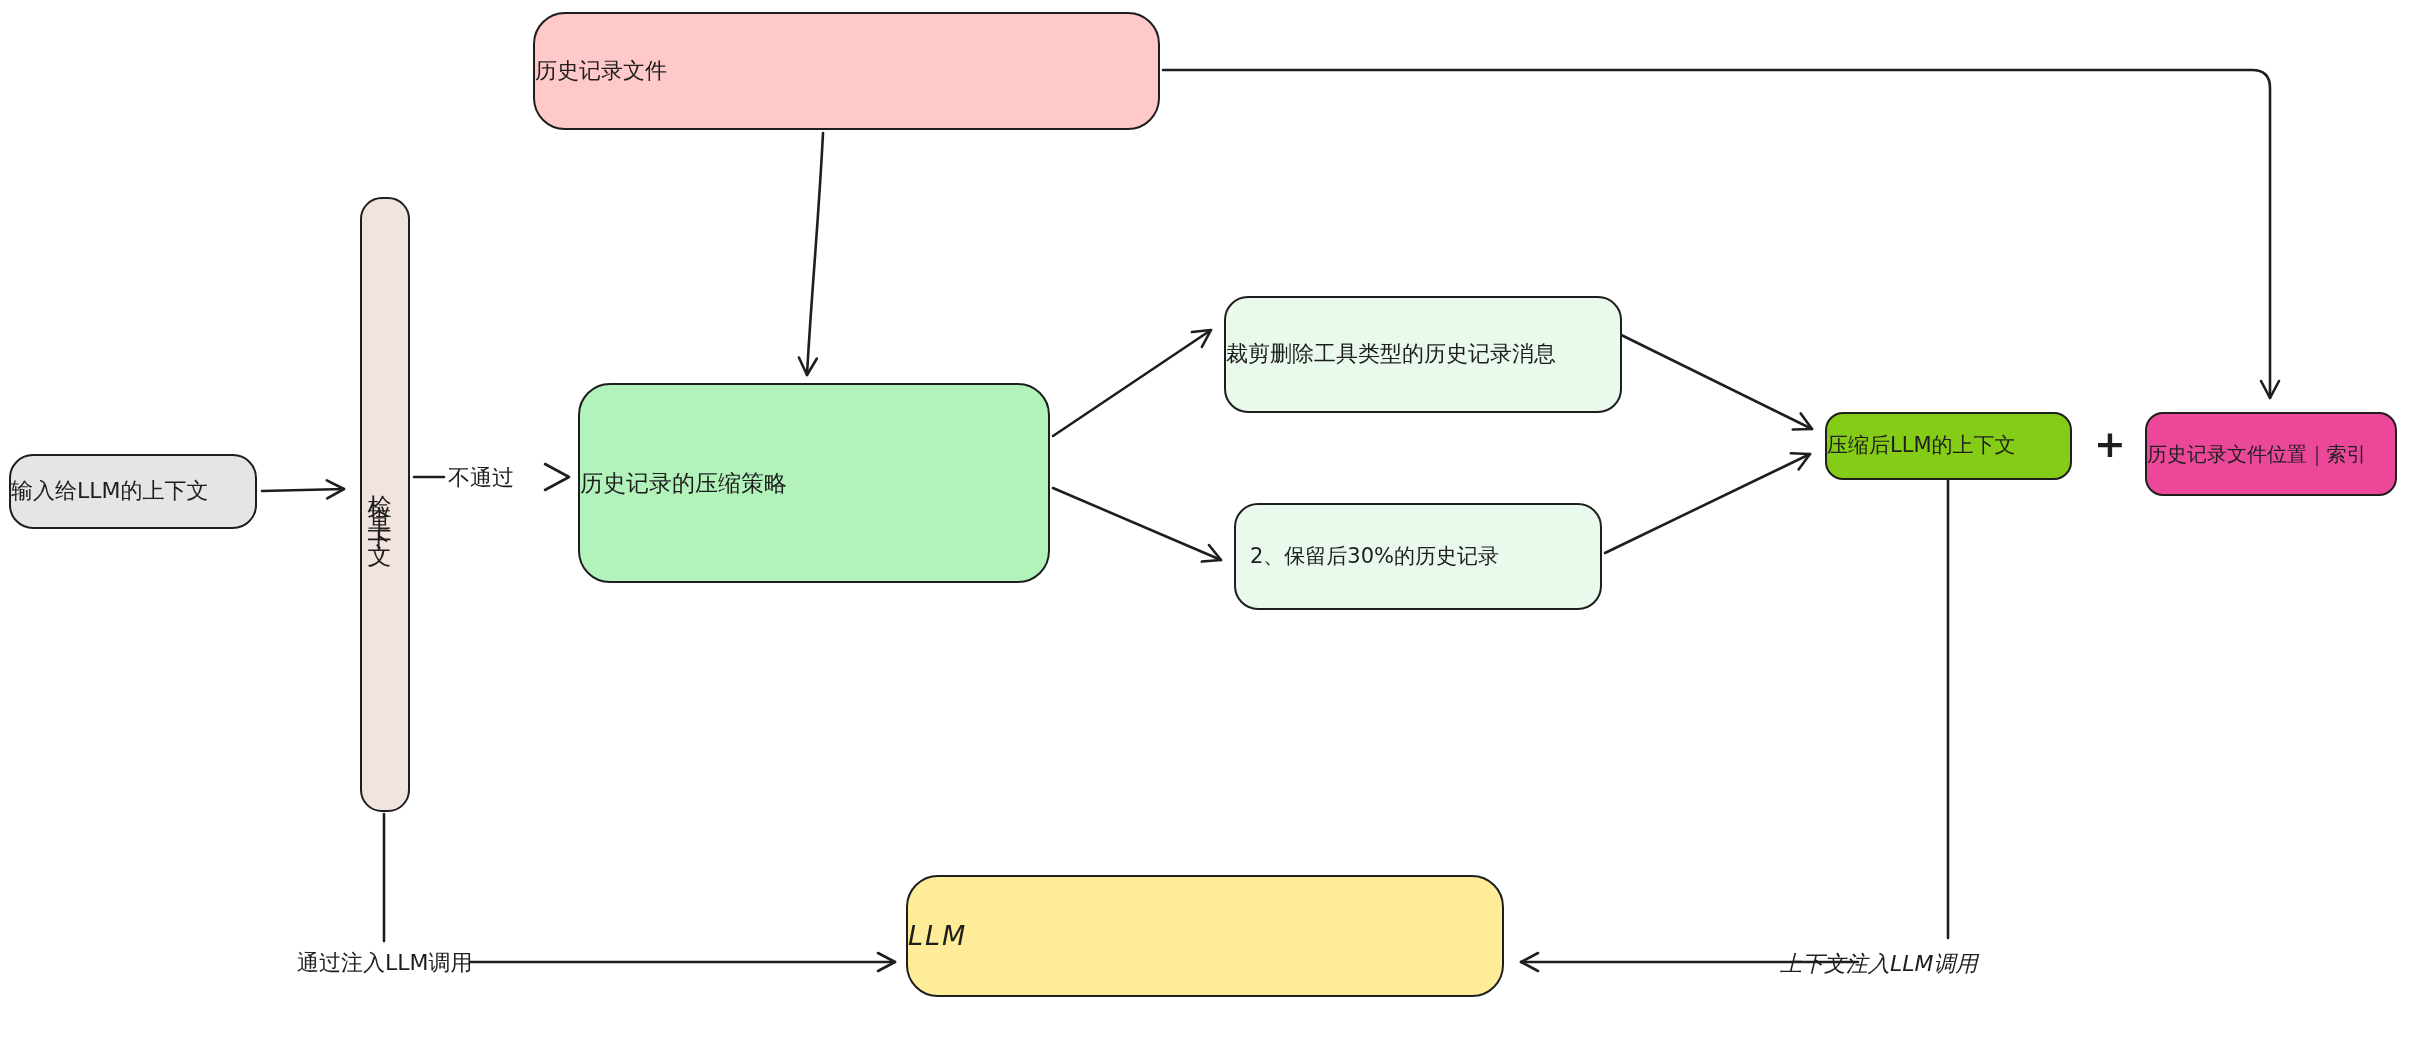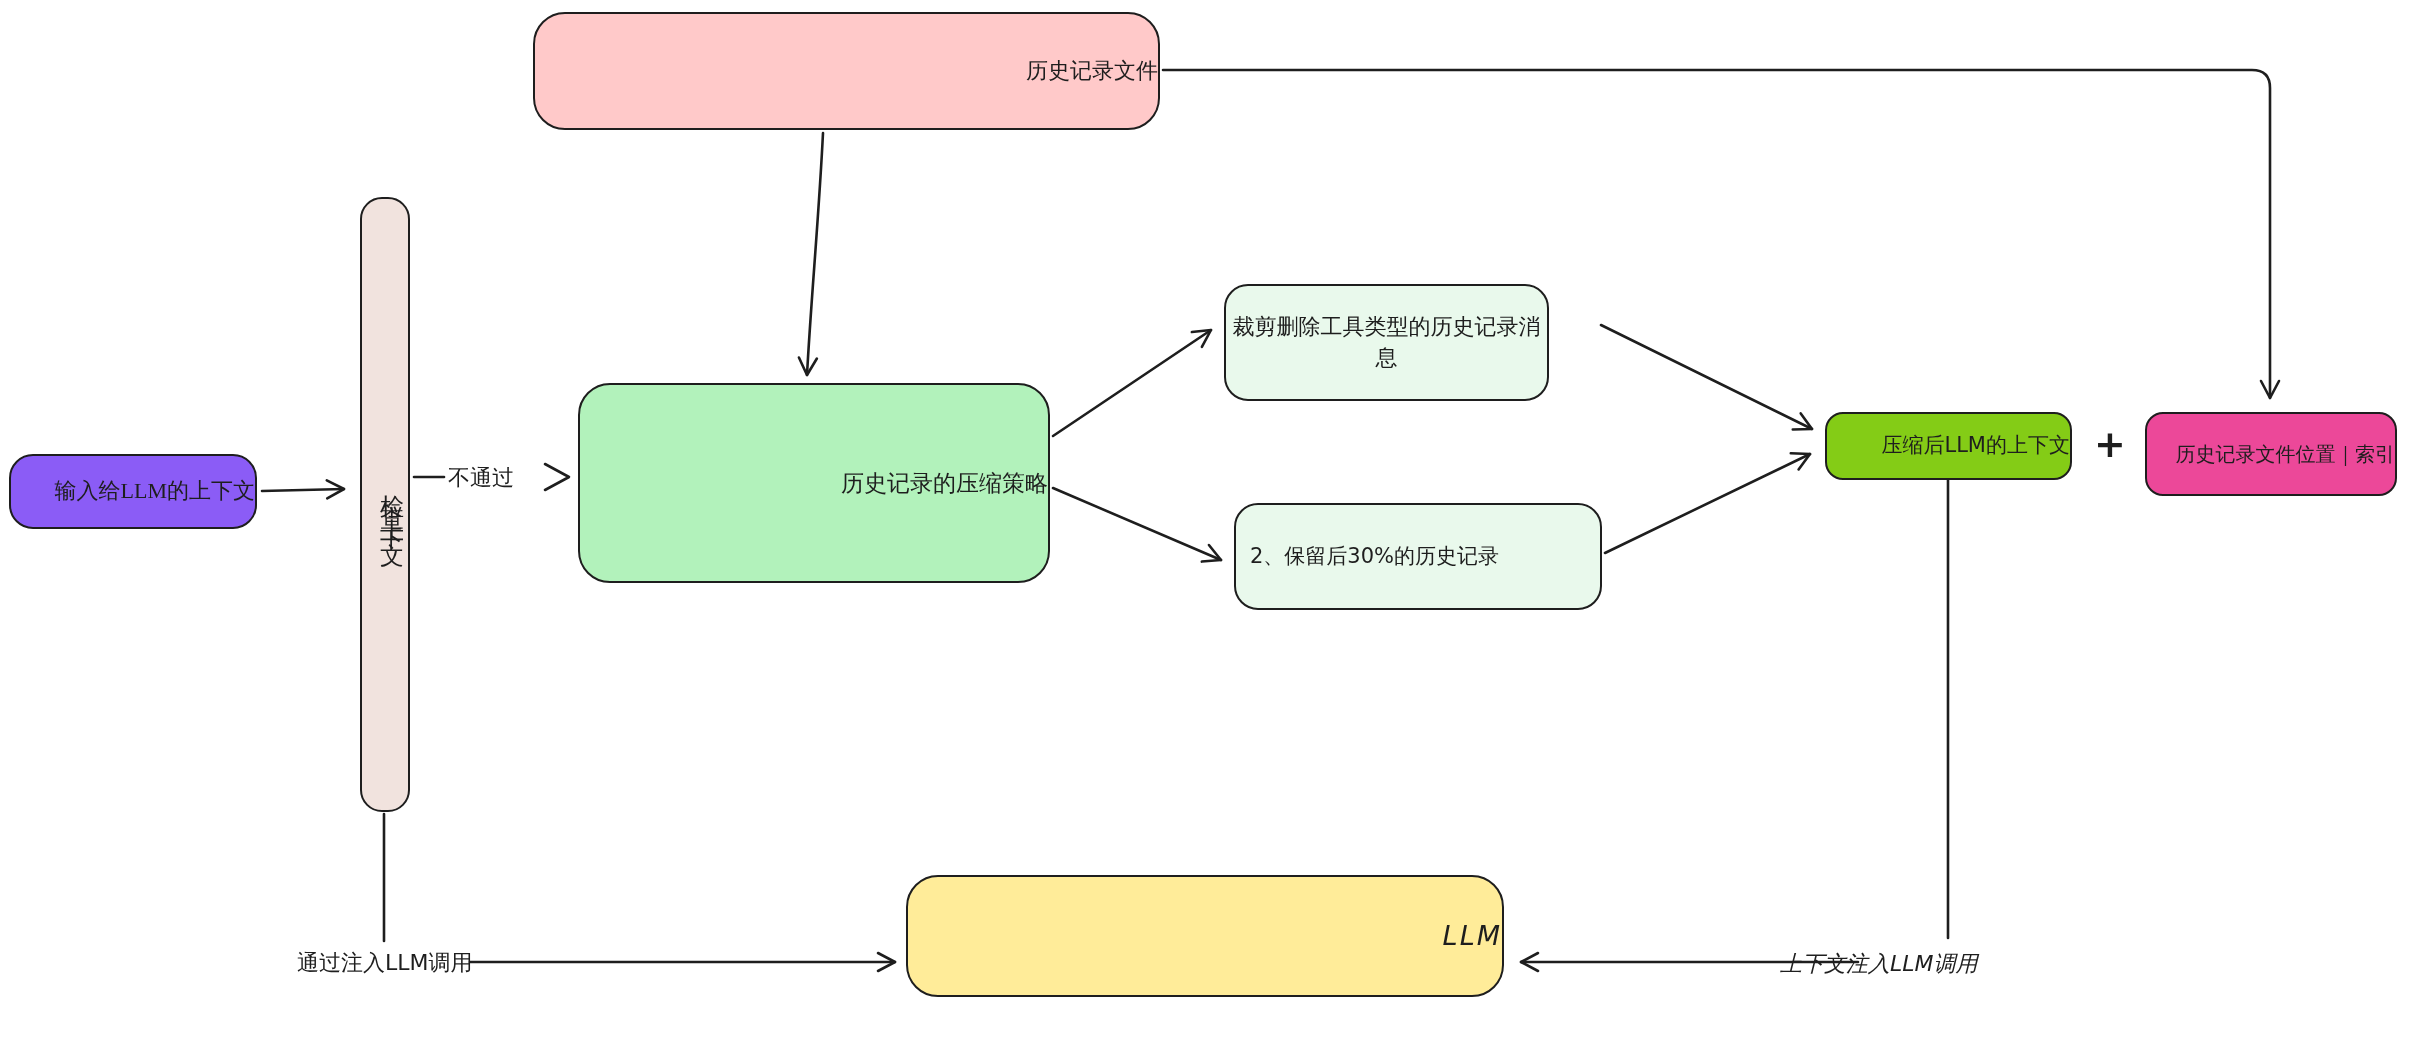--- a/index.html
+++ b/index.html
@@ -3,21 +3,21 @@
 <meta charset="utf-8">
 <style>
   html,body{margin:0;padding:0;}
   body{
     width:2416px;height:1039px;position:relative;background:#ffffff;
     font-family:"DejaVu Sans","Liberation Sans",sans-serif;color:#1e1e1e;
     overflow:hidden;
   }
   .node{
     position:absolute;border:2.5px solid #1e1e1e;box-sizing:border-box;
-    display:flex;align-items:center;justify-content:flex-end;text-align:center;
+    display:flex;align-items:center;justify-content:flex-start;text-align:center;
     font-size:22px;line-height:1.4;background:#fff;
   }
   .r-lg{border-radius:32px;}
   .r-md{border-radius:24px;}
   .r-sm{border-radius:18px;}
   .vbar{
     border-radius:22px;
   }
   .vtext{
     writing-mode:vertical-rl;text-orientation:upright;
@@ -57,33 +57,33 @@
     <path d="M1858,962 L1521,962" marker-end="url(#ah)"></path>
     <path d="M384,814 L384,941"></path>
     <path d="M470,962 L895,962" marker-end="url(#ah)"></path>
   </g>
 </svg>
 
 <div class="node r-lg" style="left: 533px; top: 12px; width: 627px; height: 118px; background: rgb(255, 201, 201);">
   <span>历史记录文件</span>
 </div>
 
-<div class="node r-md" style="left: 9px; top: 454px; width: 248px; height: 75px; background: #8b5cf6; font-family: Liberation Serif, serif;">
+<div class="node r-md" style="left: 9px; top: 454px; width: 248px; height: 75px; background: #e5e5e5;">
   <span>输入给LLM的上下文</span>
 </div>
 
 <div class="node vbar" style="left: 360px; top: 197px; width: 50px; height: 615px; background: rgb(241, 227, 222);">
   <span class="vtext">检查上下文</span>
 </div>
 
 <div class="node r-lg" style="left: 578px; top: 383px; width: 472px; height: 200px; font-size: 23px; background: rgb(178, 242, 187);">
   <span>历史记录的压缩策略</span>
 </div>
 
-<div class="node r-md" style="left: 1224px; top: 284px; width: 325px; height: 117px; background: rgb(233, 249, 236);">
+<div class="node r-md" style="left: 1224px; top: 296px; width: 398px; height: 117px; background: rgb(233, 249, 236);">
   <span>裁剪删除工具类型的历史记录消息</span>
 </div>
 
 <div class="node r-md list-node" style="left: 1234px; top: 503px; width: 368px; height: 107px; background: rgb(233, 249, 236);">
   <div>2、保留后30%的历史记录</div>
 </div>
 
 <div class="node r-sm" style="left: 1825px; top: 412px; width: 247px; height: 68px; font-size: 21px; background: #84cc16;">
   <span>压缩后LLM的上下文</span>
 </div>

